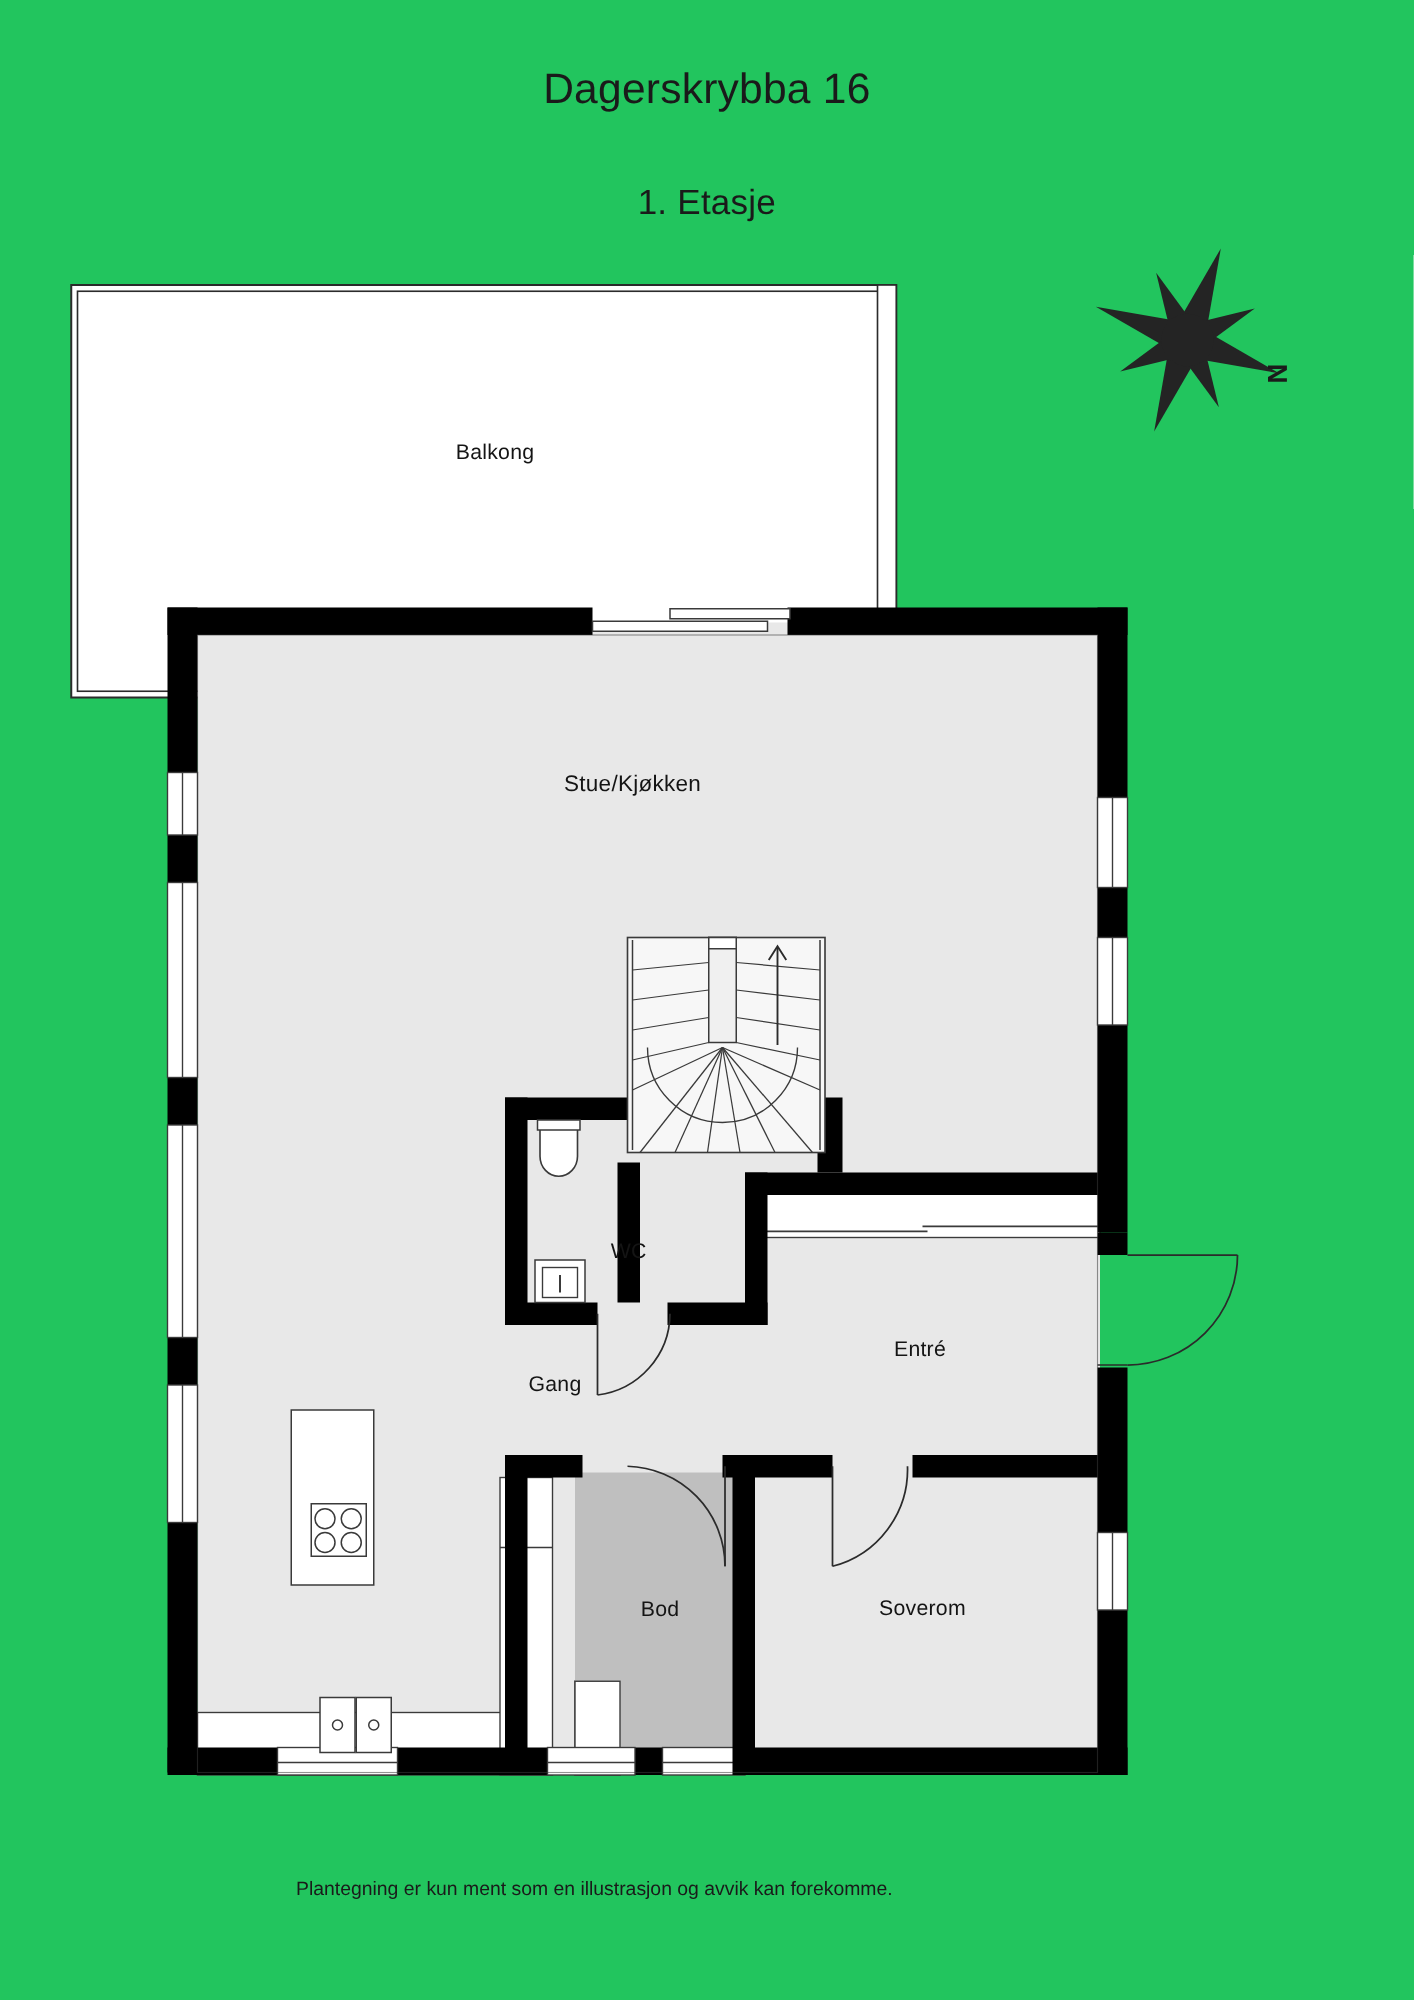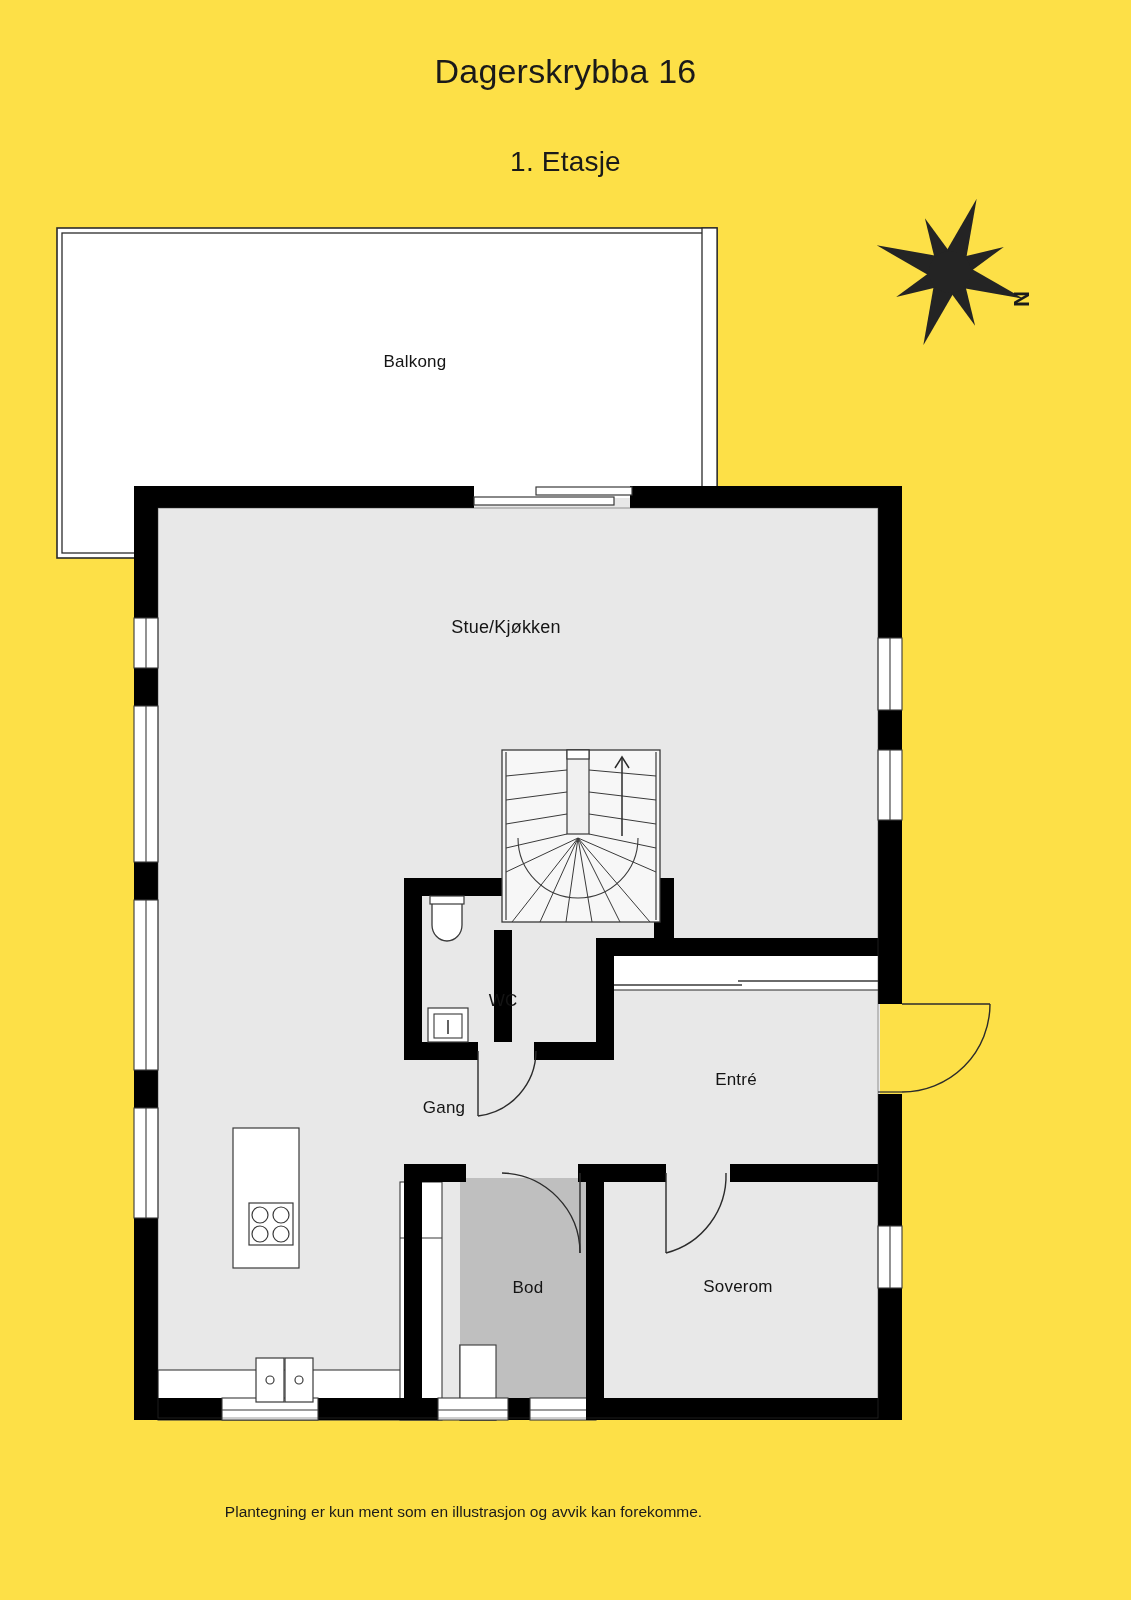--- a/index.html
+++ b/index.html
@@ -8,39 +8,39 @@
     background: #ffffff;
   }
   body {
     font-family: "Liberation Sans", sans-serif;
     color: #111111;
   }
   #page {
     position: relative;
     width: 1131px;
     height: 1600px;
-    background: #fde047;
+    background: #22c55e;
     overflow: hidden;
   }
   .title {
     position: absolute;
     left: 0;
     width: 1131px;
     text-align: center;
     font-size: 34px;
     font-weight: normal;
     letter-spacing: 0.2px;
     color: #1a1a1a;
   }
   #plan-title { top: 52px; }
   #plan-subtitle { top: 146px; font-size: 28px; }
 
   .footer-line {
     position: absolute;
-    left: 0;
+    left: 12px;
     width: 927px;
     text-align: center;
     font-size: 15.5px;
     color: #1a1a1a;
   }
   #footer-1 { top: 1503px; }
   #footer-2 { top: 1524px; }
 
   
   #floorplan {
@@ -290,21 +290,21 @@
         <line x1="878" y1="1092" x2="902" y2="1092" stroke-width="1.2"></line>
       </g>
     </g>
 
     <g fill="none" stroke="#3a3a3a" stroke-width="0.9" opacity="0.55">
       <rect x="158" y="508" width="720" height="910"></rect>
     </g>
 
   </svg>
 
-  <div class="room-label" style="left:415px; top:362px;">Balkong</div>
+  <div class="room-label" style="left:396px; top:362px;">Balkong</div>
 
   <div class="room-label big" style="left:506px; top:627px;text-align:right;">Stue/Kjøkken</div>
 
   <div class="room-label" style="left:503px; top:990px;margin-top:11px;">WC</div>
 
   <div class="room-label" style="left:444px; top:1108px;">Gang</div>
 
   <div class="room-label" style="left:736px; top:1080px;">Entré</div>
 
   <div class="room-label" style="left:528px; top:1288px;">Bod</div>

